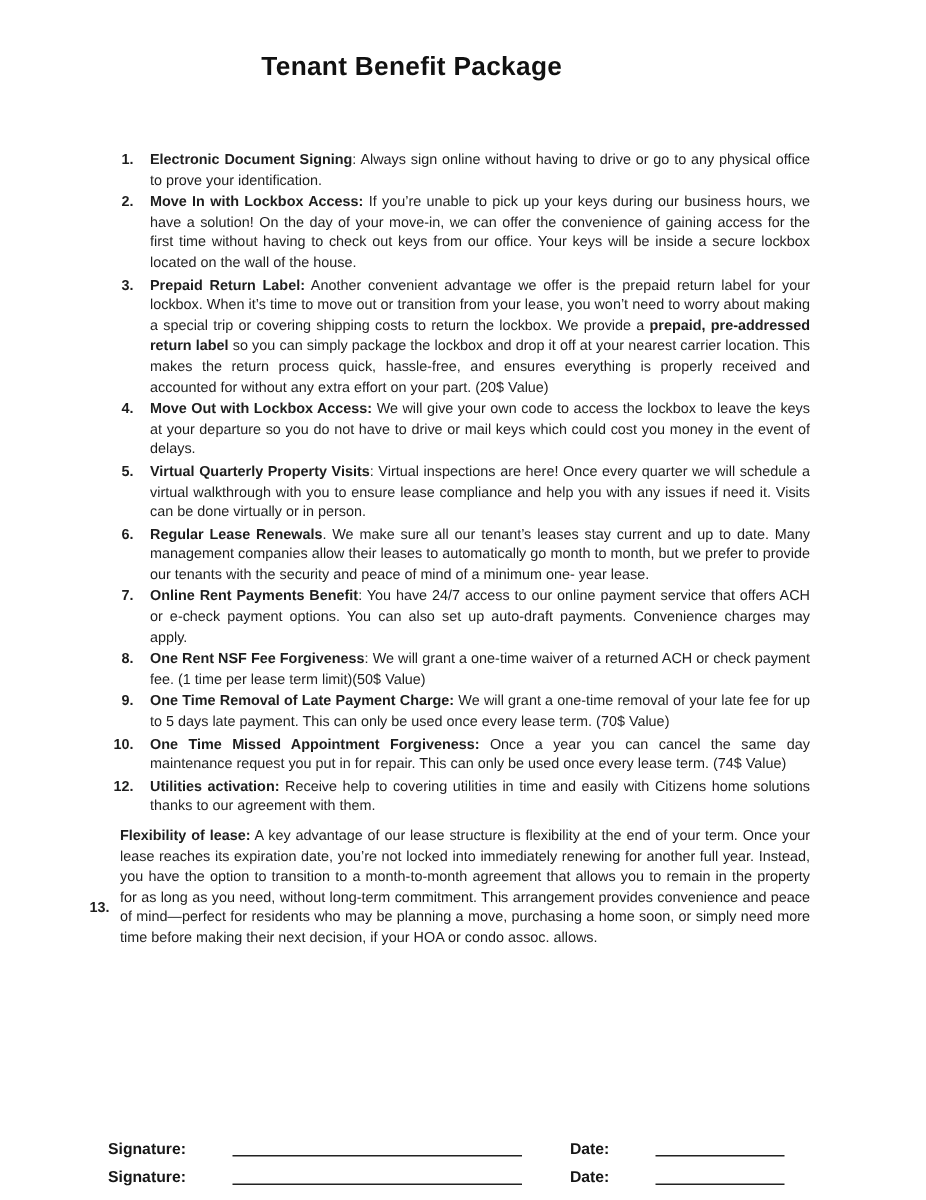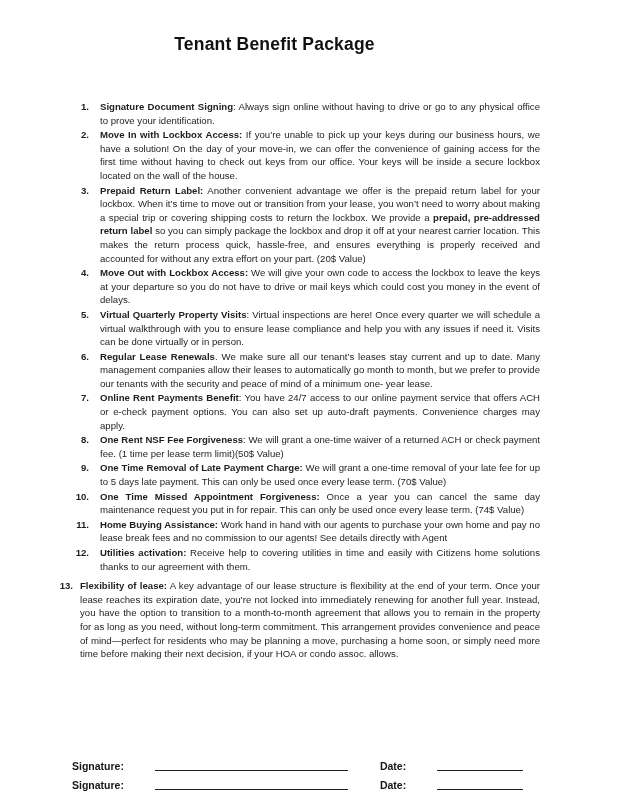--- a/index.html
+++ b/index.html
@@ -33,21 +33,21 @@
     text-align:right;
     margin-right:11px;
     font-weight:700;
     white-space:nowrap;
   }
   .num.regular { font-weight:700; }
   .text { flex:1; text-align:justify; }
   .lead { font-weight:700; }
   .bold-mid { font-weight:700; }
   .item-13 { margin-left:-16px; margin-top:6px; }
-  .item-13 .num { margin-right:7px; }
+  .item-13 .num { margin-right:7px;margin-top:48px; }
   .sig-block {
     position:absolute;
     left:72px; top:753px;
     font-size:10.5px;
     color:#161616;
   }
   .sig-row { display:flex; align-items:flex-end; height:19px;gap:25px; }
   .sig-label { font-weight:700; }
   .sig-line {
     display:inline-block;
@@ -68,21 +68,21 @@
 <body>
 
 <div class="page">
 
   <div class="doc-title">Tenant Benefit Package</div>
 
   <div class="benefit-list">
 
     <div class="item">
       <span class="num">1.</span>
-      <div class="text"><span class="lead">Signature Document Signing</span><span>: Always sign online without having to drive or go to any physical office to prove your identification.</span></div>
+      <div class="text"><span class="lead">Electronic Document Signing</span><span>: Always sign online without having to drive or go to any physical office to prove your identification.</span></div>
     </div>
 
     <div class="item">
       <span class="num">2.</span>
       <div class="text"><span class="lead">Move In with Lockbox Access:</span><span> If you’re unable to pick up your keys during our business hours, we have a solution! On the day of your move-in, we can offer the convenience of gaining access for the first time without having to check out keys from our office. Your keys will be inside a secure lockbox located on the wall of the house.</span></div>
     </div>
 
     <div class="item">
       <span class="num">3.</span>
       <div class="text"><span class="lead">Prepaid Return Label:</span><span> Another convenient advantage we offer is the prepaid return label for your lockbox. When it’s time to move out or transition from your lease, you won’t need to worry about making a special trip or covering shipping costs to return the lockbox. We provide a </span><span class="bold-mid">prepaid, pre-addressed return label</span><span> so you can simply package the lockbox and drop it off at your nearest carrier location. This makes the return process quick, hassle-free, and ensures everything is properly received and accounted for without any extra effort on your part. (20$ Value)</span></div>
@@ -116,24 +116,20 @@
     <div class="item">
       <span class="num">9.</span>
       <div class="text"><span class="lead">One Time Removal of Late Payment Charge:</span><span> We will grant a one-time removal of your late fee for up to 5 days late payment. This can only be used once every lease term. (70$ Value)</span></div>
     </div>
 
     <div class="item">
       <span class="num">10.</span>
       <div class="text"><span class="lead">One Time Missed Appointment Forgiveness:</span><span> Once a year you can cancel the same day maintenance request you put in for repair. This can only be used once every lease term. (74$ Value)</span></div>
     </div>
 
-    <div class="item">
-      <span class="num">11.</span>
-      <div class="text"><span class="lead">Home Buying Assistance:</span><span> Work hand in hand with our agents to purchase your own home and pay no lease break fees and no commission to our agents! See details directly with Agent</span></div>
-    </div>
 
     <div class="item">
       <span class="num regular">12.</span>
       <div class="text"><span class="lead">Utilities activation:</span><span> Receive help to covering utilities in time and easily with Citizens home solutions thanks to our agreement with them.</span></div>
     </div>
 
     <div class="item item-13">
       <span class="num">13.</span>
       <div class="text"><span class="lead">Flexibility of lease:</span><span> A key advantage of our lease structure is flexibility at the end of your term. Once your lease reaches its expiration date, you’re not locked into immediately renewing for another full year. Instead, you have the option to transition to a month-to-month agreement that allows you to remain in the property for as long as you need, without long-term commitment. This arrangement provides convenience and peace of mind—perfect for residents who may be planning a move, purchasing a home soon, or simply need more time before making their next decision, if your HOA or condo assoc. allows.</span></div>
     </div>

